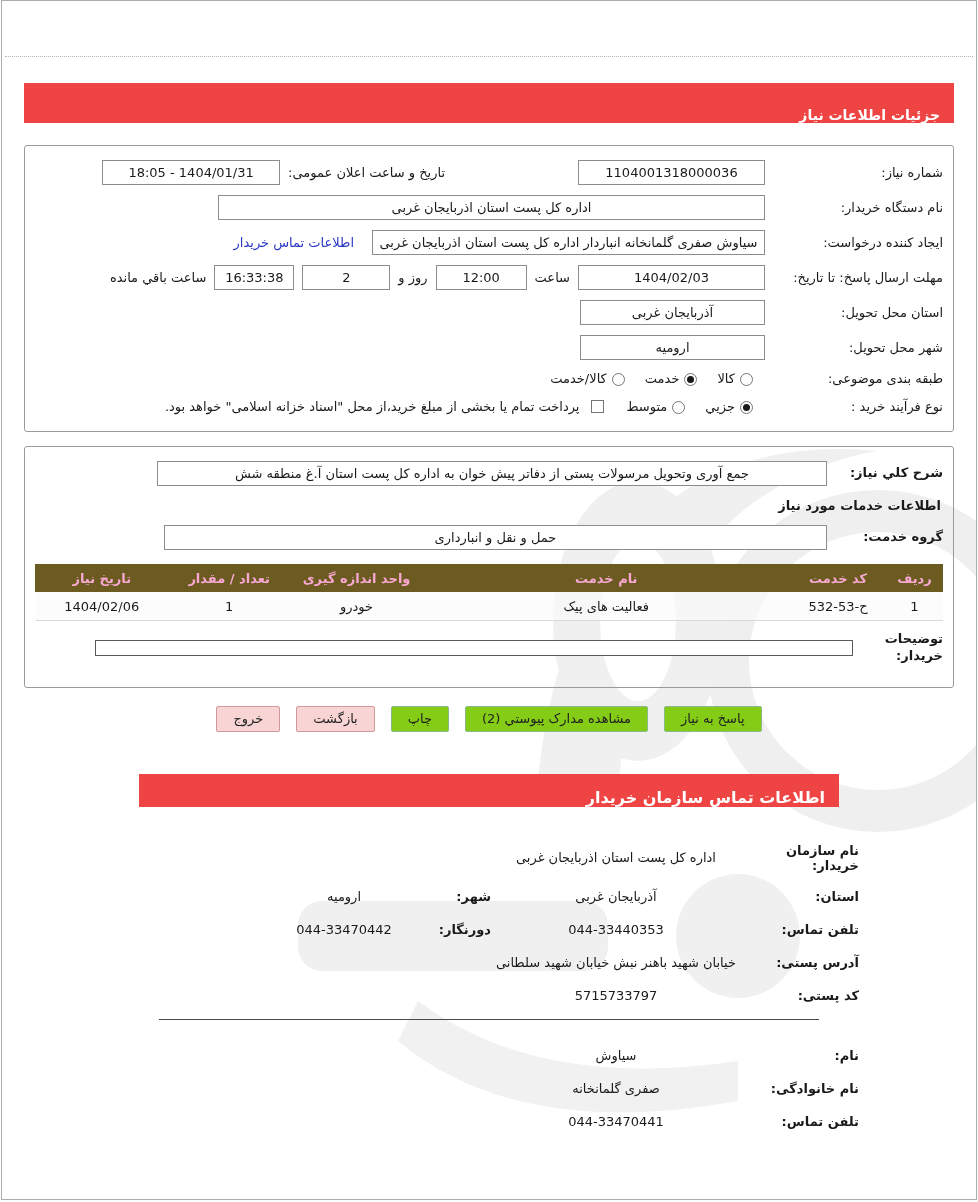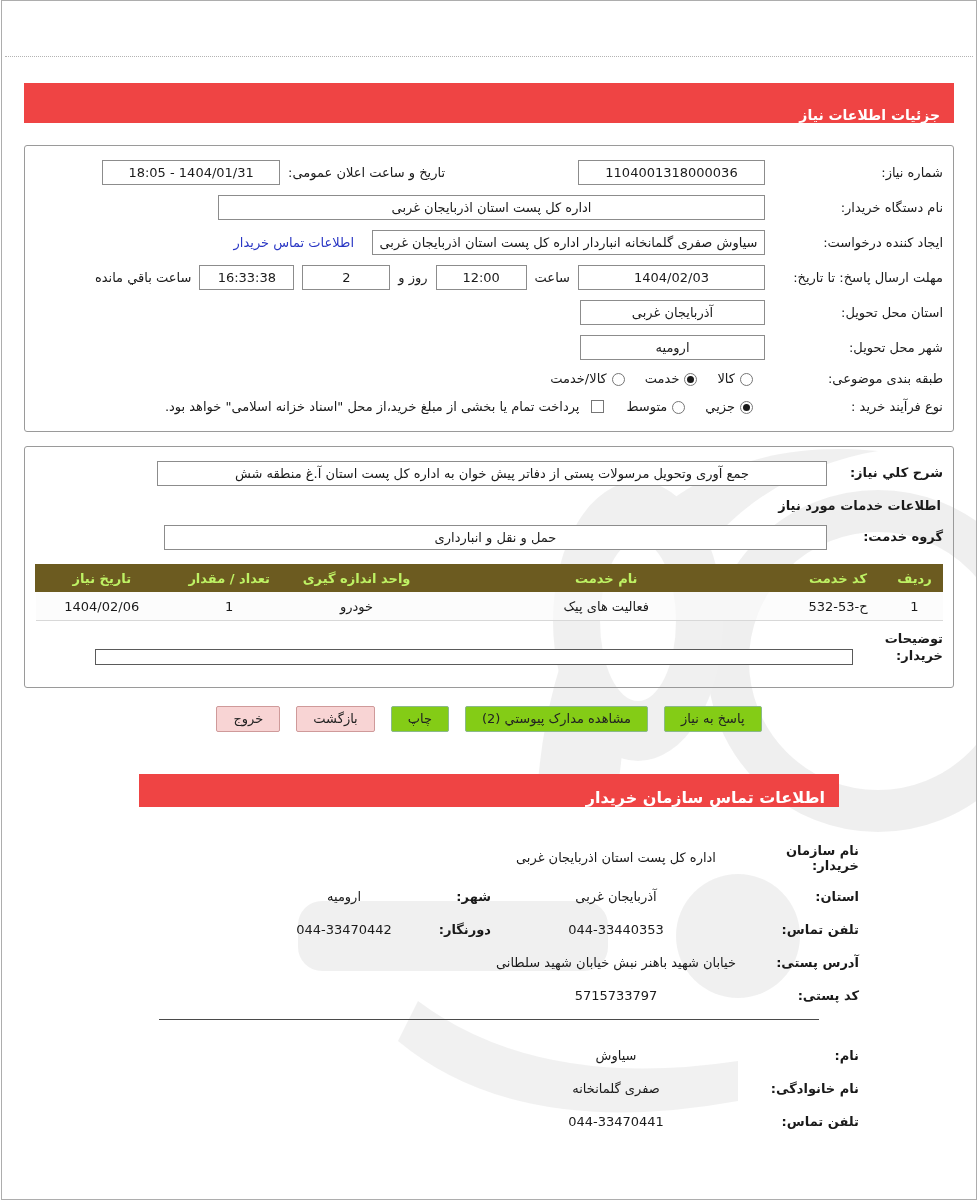--- a/index.html
+++ b/index.html
@@ -35,21 +35,21 @@
   .plabel { width: 108px; font-weight: bold; flex: none; line-height: 1.3; }
   .plabel.small { width: 82px; }
 
   .ibox {
     border: 1px solid #8c8c8c; background: #fff; height: 25px;
     display: flex; align-items: center; justify-content: center;
     padding: 0 6px; flex: none; white-space: nowrap; overflow: hidden;
   }
   .num { direction: ltr; unicode-bidi: isolate; }
   .w187{width:187px}.w178{width:178px}.w547{width:547px}.w494{width:393px}
-  .w91{width:91px}.w88{width:88px}.w95{width:95px}.w185{width:185px}
+  .w91{width:91px}.w88{width:88px}.w95{width:80px}.w185{width:185px}
   .w670{width:670px}.w663{width:663px}
 
   .link { color: #2936c4; cursor: pointer; margin-right: 10px; }
 
   .opt { display: flex; align-items: flex-end; gap: 5px; margin-right: 12px; }
   .radio {
     width: 13px; height: 13px; border: 1px solid #767676; border-radius: 50%;
     background: #fff; flex: none; position: relative; cursor: pointer;
   }
   .radio.on::after {
@@ -59,32 +59,32 @@
   .checkbox {
     width: 13px; height: 13px; border: 1px solid #767676; background: #fff;
     flex: none; margin-right: 14px; cursor: pointer;
   }
   .note { margin-right: 4px; }
 
   .pheading { font-weight: bold; margin: 12px 2px 12px; }
 
   table.svc { width: 100%; border-collapse: collapse; margin: 14px 0 10px; }
   table.svc th {
-    background: #6c5b20; color: #bef264; font-weight: bold; font-size: 13px;
+    background: #6c5b20; color: #f9a8d4; font-weight: bold; font-size: 13px;
     height: 27px; padding: 0 4px; border: 1px solid #6c5b20;
   }
   table.svc td {
     background: rgba(250,250,250,0.65); text-align: center; height: 29px;
     border-bottom: 1px solid #d8d8d8; font-size: 13px; padding: 0 4px;
   }
   .thin-input {
     flex: 1; height: 16px; border: 1px solid #5a5a5a; background: #fff;
     margin-left: 60px; font-family: inherit;
   }
-  .descrow { align-items: flex-end; margin-top: 10px; }
+  .descrow { align-items: center; margin-top: 10px; }
 
   .btnrow { display: flex; justify-content: center; gap: 16px; margin: 18px 0 0; }
   .btn {
     height: 26px; padding: 0 16px; font-size: 13px; font-family: inherit;
     border-radius: 2px; cursor: pointer; color: #222;
   }
   .btn.green { background: #84cc16; border: 1px solid #8ab98a; }
   .btn.pink  { background: #f8d4d4; border: 1px solid #cf9a9a; }
 
   .contact-wrap { width: 740px; margin: 36px 95px 0 auto; }

